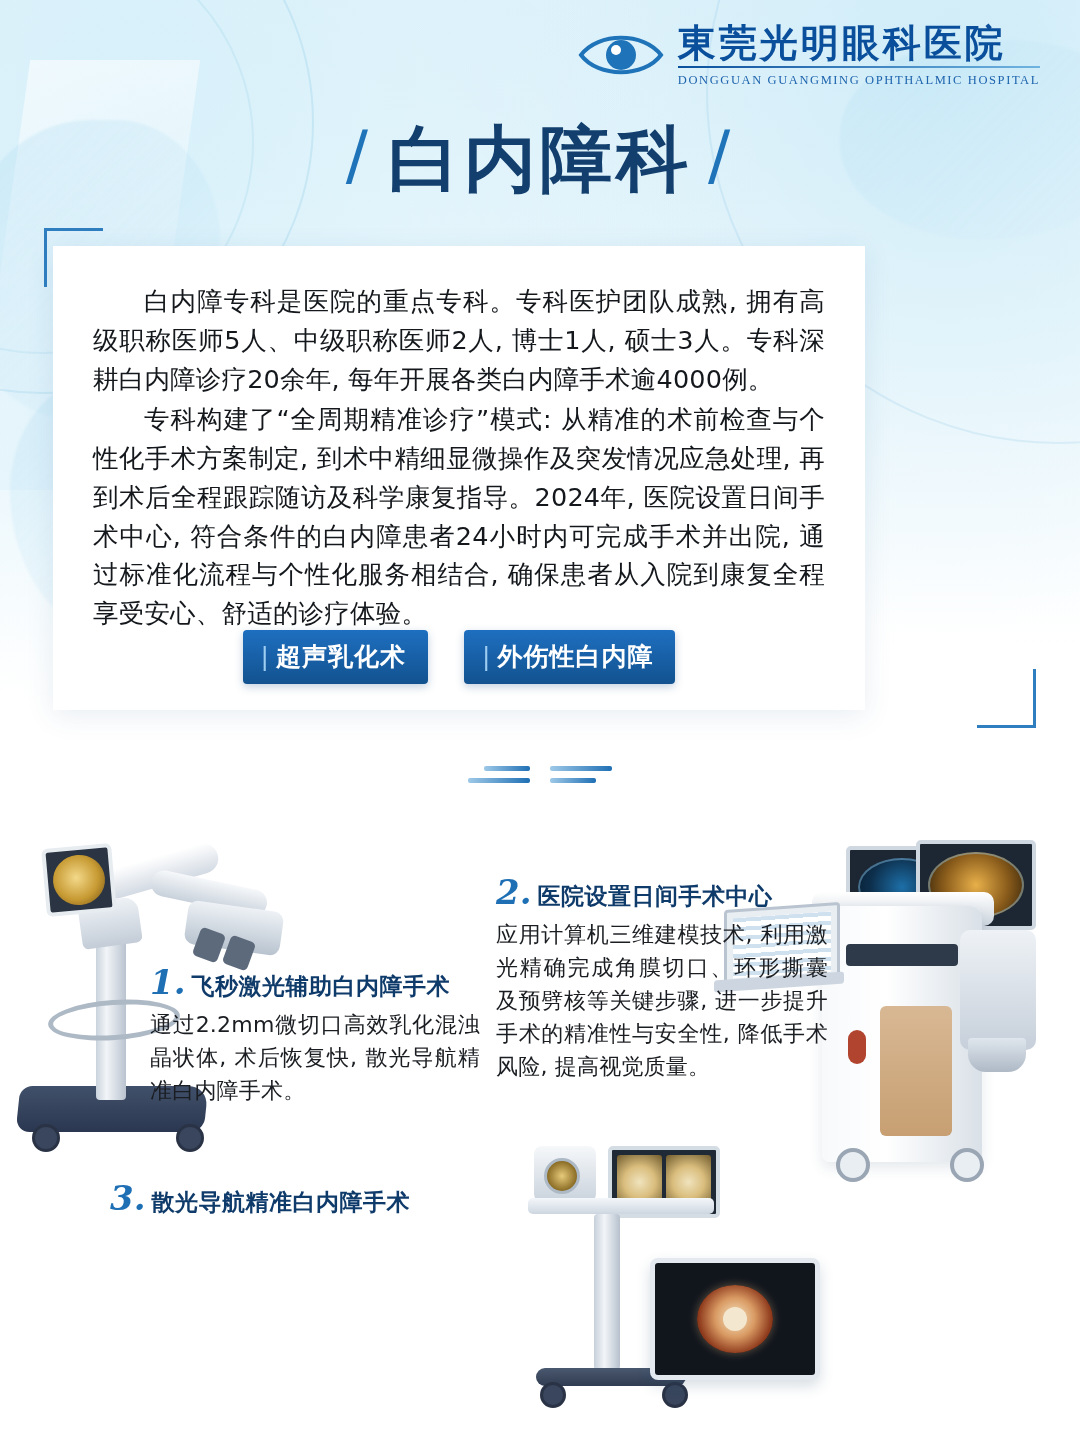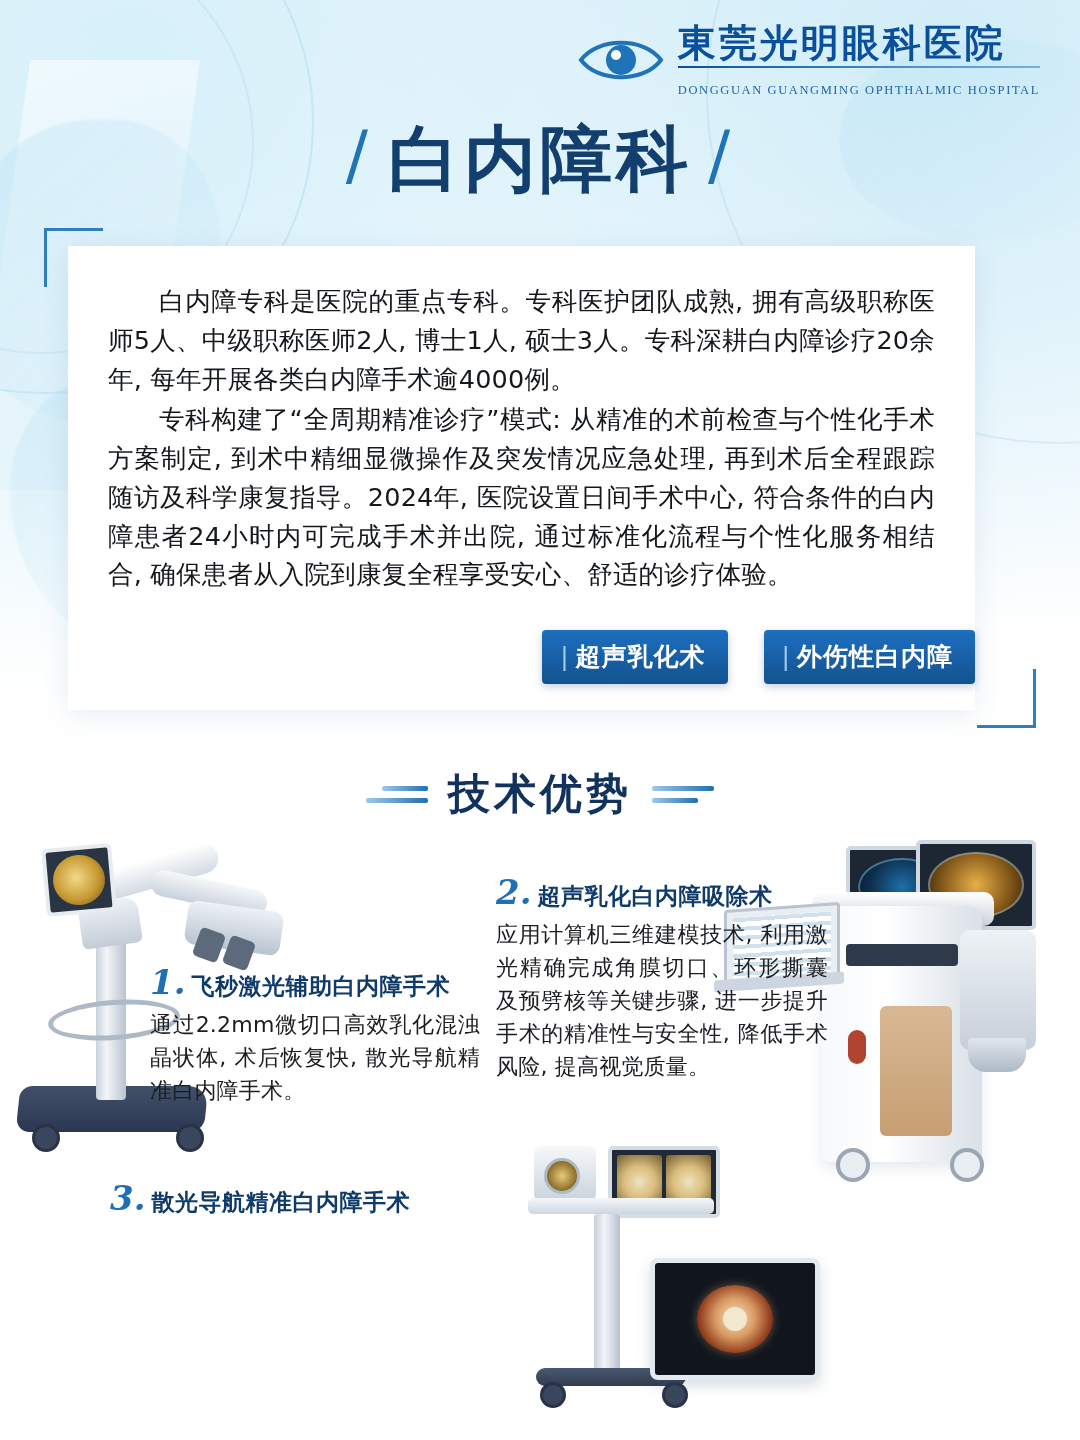--- a/index.html
+++ b/index.html
@@ -66,21 +66,21 @@
   .logo-text { line-height: 1; }
   .logo-cn {
     font-family: "Liberation Serif", serif;
     font-size: 38px;
     font-weight: 700;
     color: #0a4f9c;
     letter-spacing: 3px;
     white-space: nowrap;
   }
   .logo-en {
-    margin-top: 16px;
+    margin-top: 6px;
     font-size: 12.5px;
     color: #1d63ad;
     letter-spacing: 1.6px;
     white-space: nowrap;
     font-family: "Liberation Serif", serif;
   }
   .logo-rule {
     margin-top: 4px;
     height: 2px;
     background: linear-gradient(90deg, #0a4f9c, #6fb4e0);
@@ -116,22 +116,22 @@
   }
   .corner {
     position: absolute;
     width: 56px; height: 56px;
     border: 3px solid #2f7fc0;
   }
   .corner.tl { left: 0; top: 0; border-right: none; border-bottom: none; }
   .corner.br { right: 0; bottom: 0; border-left: none; border-top: none; }
   .card {
     position: absolute;
-    left: 24px; top: 18px;
-    width: 907px;
+    left: 9px; top: 18px;
+    width: 812px;
     height: 464px;
     background: #ffffff;
     box-shadow: 0 6px 26px rgba(40,90,140,0.10);
   }
   .card-body {
     padding: 36px 40px 0 40px;
     font-size: 25.5px;
     line-height: 1.52;
     color: #14181c;
     font-family: "DejaVu Sans", "Liberation Sans", sans-serif;
@@ -140,21 +140,21 @@
     margin: 0 0 2px 0;
     text-indent: 2em;
     text-align: justify;
     letter-spacing: 0.2px;
   }
   .tag-row {
     position: absolute;
     left: 0; right: 0;
     bottom: 26px;
     display: flex;
-    justify-content: flex-end;
+    justify-content: center;
     gap: 36px;
   }
   .tag {
     background: linear-gradient(180deg, #1e6fc0 0%, #12528f 100%);
     color: #fff;
     font-size: 25px;
     font-weight: 700;
     padding: 10px 22px 11px 18px;
     border-radius: 4px;
     letter-spacing: 1px;
@@ -552,21 +552,20 @@
         <div class="tag"><span class="bar">|</span><span>外伤性白内障</span></div>
       </div>
     </div>
   </div>
 
   <div class="section-head">
     <span class="sh-deco left">
         <i></i>
         <i></i>
       </span>
-    <span class="sh-text">技术优势</span>
     <span class="sh-deco right">
         <i></i>
         <i></i>
       </span>
   </div>
 
   <div class="equip">
     <div class="micro-base"></div>
     <div class="micro-wheel" style="left:32px; top:1124px;"></div>
     <div class="micro-wheel" style="left:176px; top:1124px;"></div>
@@ -629,21 +628,21 @@
     <div class="f-title">
       <span class="f-num">1.</span>
       <span class="f-head">飞秒激光辅助白内障手术</span>
     </div>
     <div class="f-text">通过2.2mm微切口高效乳化混浊晶状体, 术后恢复快, 散光导航精准白内障手术。</div>
   </div>
 
   <div class="feature f2">
     <div class="f-title">
       <span class="f-num">2.</span>
-      <span class="f-head">超声乳化白内障吸除术</span>
+      <span class="f-head">医院设置日间手术中心</span>
     </div>
     <div class="f-text">应用计算机三维建模技术, 利用激光精确完成角膜切口、环形撕囊及预劈核等关键步骤, 进一步提升手术的精准性与安全性, 降低手术风险, 提高视觉质量。</div>
   </div>
 
   <div class="feature f3">
     <div class="f-title">
       <span class="f-num">3.</span>
       <span class="f-head">散光导航精准白内障手术</span>
     </div>
   </div>

